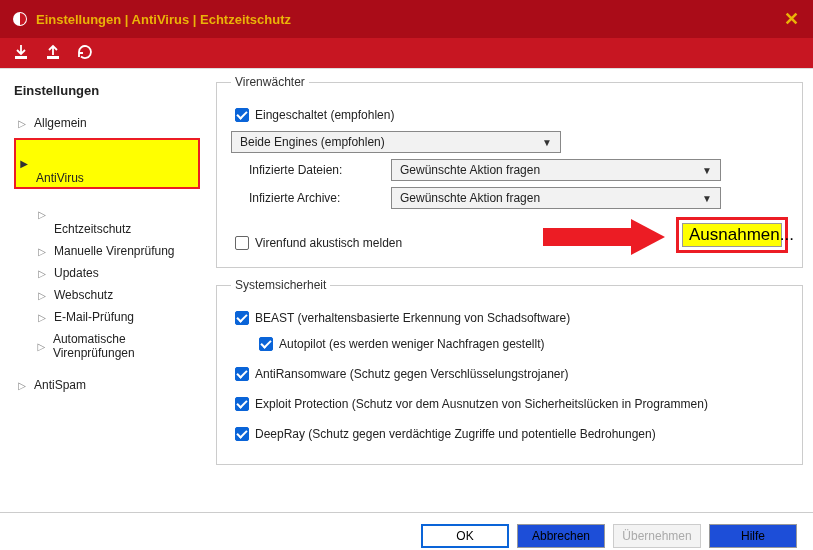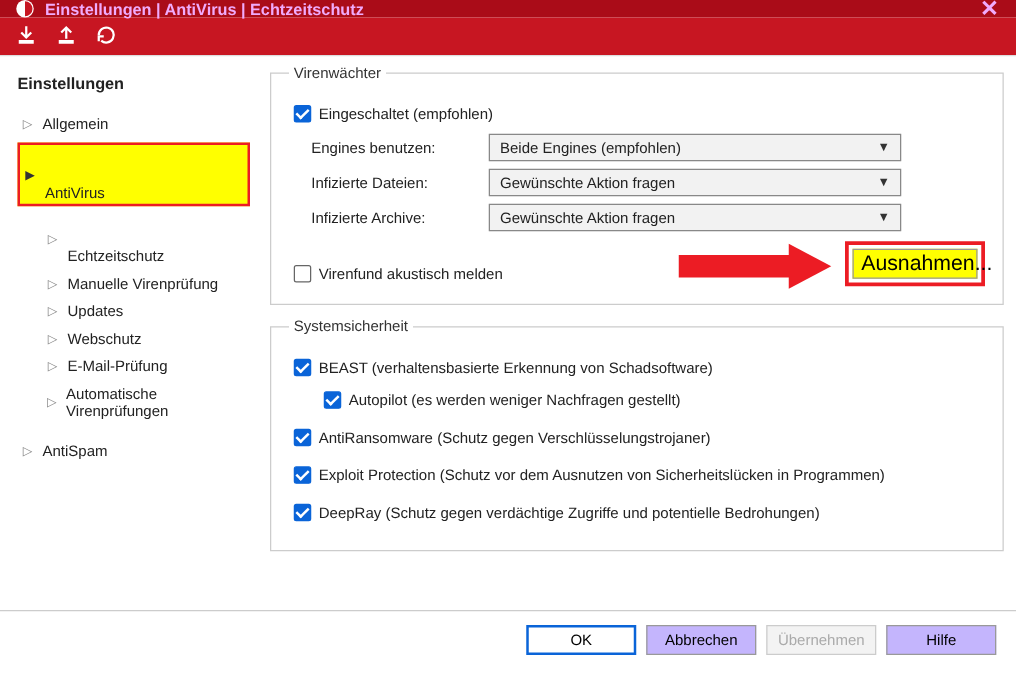--- a/index.html
+++ b/index.html
@@ -8,22 +8,22 @@
     font-family: "Segoe UI", Tahoma, sans-serif;
     font-size: 12px;
     background: #fff;
     color: #222;
     width: 813px;
     height: 550px;
     overflow: hidden;
   }
   .titlebar {
     background: #aa0c18;
-    color: #f0abfc;
-    height: 14px;
+    color: #eab308;
+    height: 38px;
     display: flex;
     align-items: center;
     padding: 0 8px 0 12px;
   }
   .titlebar-icon { width: 16px; height: 16px; margin-right: 8px; }
   .titlebar-title { font-weight: 600; font-size: 13px; flex: 1; }
   .titlebar-close { font-size: 18px; font-weight: bold; cursor: pointer; padding: 0 6px; }
   .toolbar {
     background: #c71622;
     height: 30px;
@@ -128,21 +128,21 @@
     font-family: inherit; font-size: 17px;
   }
   .footer {
     height: 46px;
     border-top: 1px solid #ccc;
     display: flex; justify-content: flex-end; align-items: center;
     gap: 8px; padding: 17px 16px; background: #fff;
   }
   .footer button {
     height: 24px; min-width: 88px;
-    background: #c4b5fd; border: 1px solid #999;
+    background: #1d4ed8; border: 1px solid #999;
     font-family: inherit; font-size: 12px; cursor: pointer;
   }
   .footer button.default { border: 2px solid #0a64d8; background: #fff; }
   .footer button:disabled { color: #aaa; border-color: #ccc; background: #f3f3f3; cursor: default; }
 </style>
 </head>
 <body>
 
 <div class="titlebar">
   <svg class="titlebar-icon" viewBox="0 0 16 16">
@@ -223,21 +223,20 @@
 
     <fieldset>
       <legend>Virenwächter</legend>
 
       <div class="chk-row">
         <input type="checkbox" class="chk" checked="" style="">
         <span>Eingeschaltet (empfohlen)</span>
       </div>
 
       <div class="row">
-        <div class="row-label">Engines benutzen:</div>
         <div class="row-field">
           <div class="dropdown">
             <span>Beide Engines (empfohlen)</span>
             <span class="dd-arrow">▼</span>
           </div>
         </div>
       </div>
 
       <div class="row">
         <div class="row-label">Infizierte Dateien:</div>

